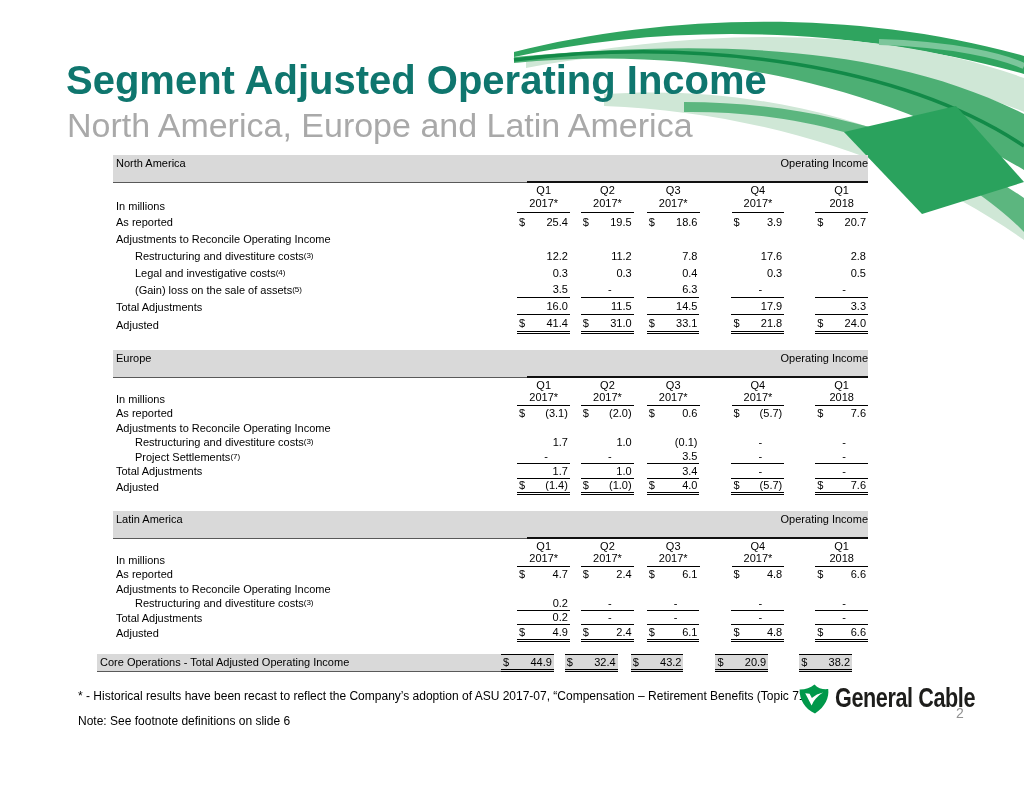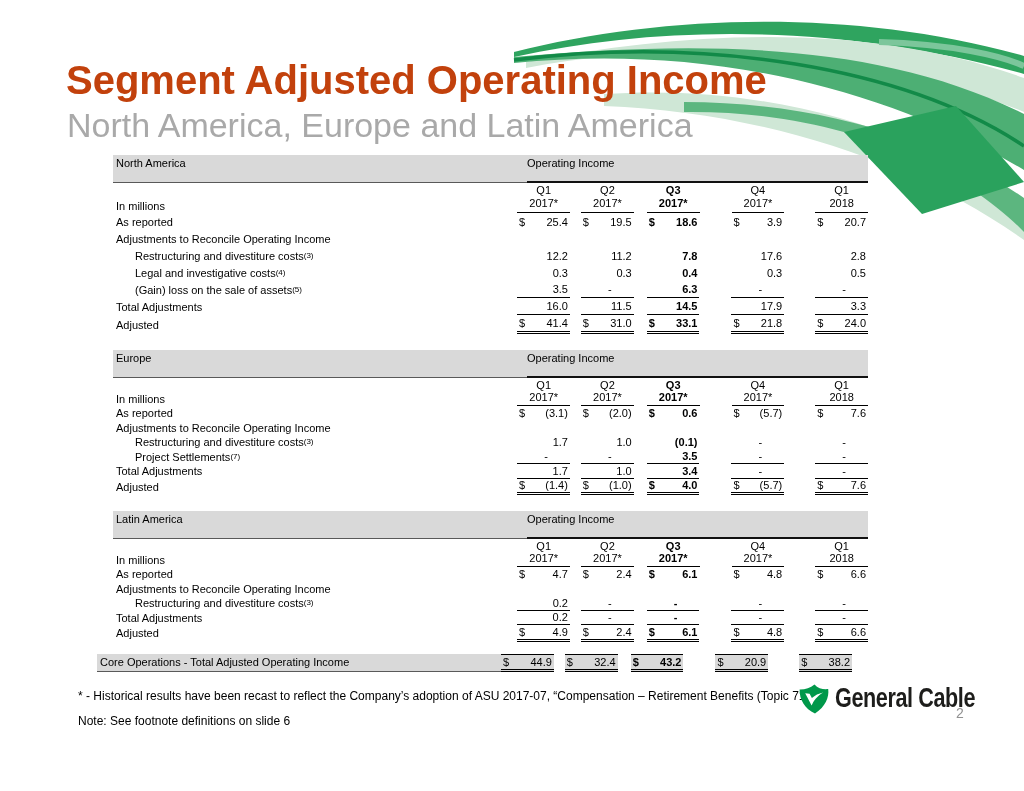--- a/index.html
+++ b/index.html
@@ -4,38 +4,38 @@
 <style>
   html,body{margin:0;padding:0;background:#fff;}
   .slide{position:relative;width:1024px;height:791px;background:#ffffff;overflow:hidden;
          font-family:"Liberation Sans","DejaVu Sans",sans-serif;color:#000;}
 
   
   .swoosh{position:absolute;top:0;right:0;width:540px;height:240px;}
 
   
   .title{position:absolute;left:66px;top:58px;margin:0;font-size:40px;font-weight:700;
-         letter-spacing:0px;color:#c2410c;white-space:nowrap;}
+         letter-spacing:0px;color:#0f766e;white-space:nowrap;}
   .subtitle{position:absolute;left:67px;top:106px;margin:0;font-size:34px;font-weight:400;
          color:#a9a9a9;white-space:nowrap;}
 
   
   .tables-area{position:absolute;left:113px;top:0;width:755px;}
   .segment-table{position:absolute;left:0;width:755px;font-size:11px;}
   .sec-row{display:flex;height:28px;}
   .sec-label{width:414px;background:#d9d9d9;border-bottom:1px solid #595959;
              line-height:16px;padding-left:3px;box-sizing:border-box;}
   .group-head{width:341px;background:#d9d9d9;border-bottom:2px solid #111;
-              line-height:16px;text-align:left;box-sizing:border-box;}
+              line-height:16px;text-align:right;box-sizing:border-box;}
   .colhead-row{display:flex;align-items:flex-end;}
   .label-col{width:414px;box-sizing:border-box;padding-left:3px;}
   .label-col.indent{padding-left:22px;}
   .in-millions{line-height:14px;}
   .col,.cell{width:54px;box-sizing:border-box;}
-  .c1{margin-left:11px;} .c2{margin-left:13px;font-weight:bold;} .c3{margin-left:32px;} .c4{margin-left:31px;}
+  .c1{margin-left:11px;} .c2{margin-left:13px;} .c3{margin-left:32px;} .c4{margin-left:31px;}
   .col .q{text-align:center;height:14px;line-height:15px;}
   .col .y{text-align:center;height:15px;line-height:13px;border-bottom:1px solid #000;}
   .t1 .col .q,.t2 .col .q{height:13px;line-height:14px;}
   .t1 .col .y,.t2 .col .y{height:14px;line-height:12px;}
   .data-row{display:flex;align-items:stretch;}
   .t0 .data-row{height:17px;}
   .t0 .data-row.row-adjusted{height:19px;}
   .t1 .data-row,.t2 .data-row{height:14.5px;}
   .t1 .data-row.row-adjusted,.t2 .data-row.row-adjusted{height:16.5px;}
   .data-row .label-col{display:flex;align-items:center;}

